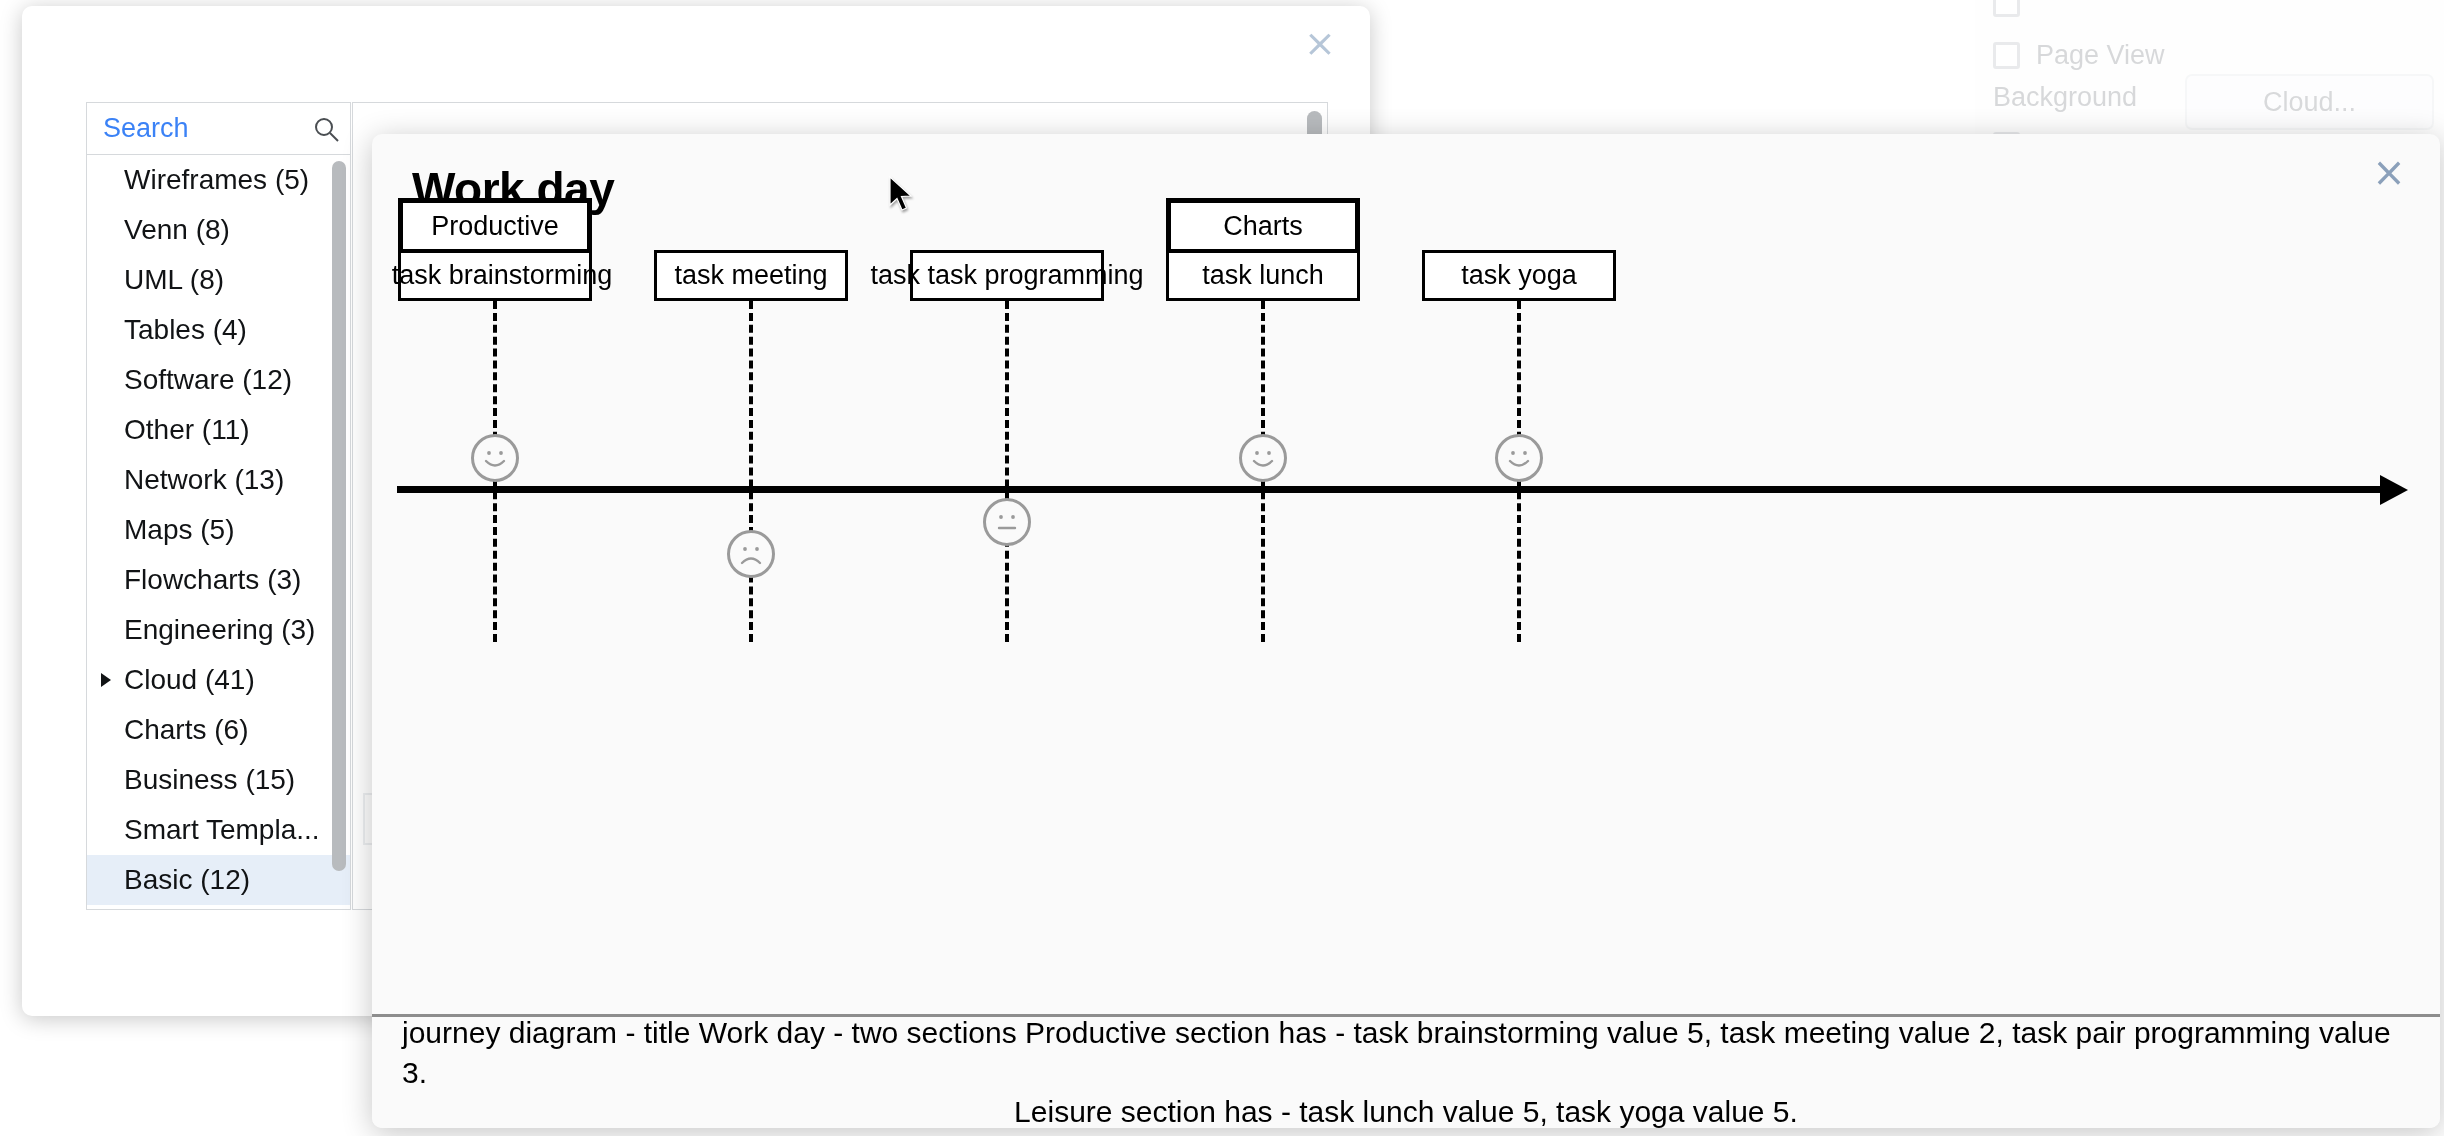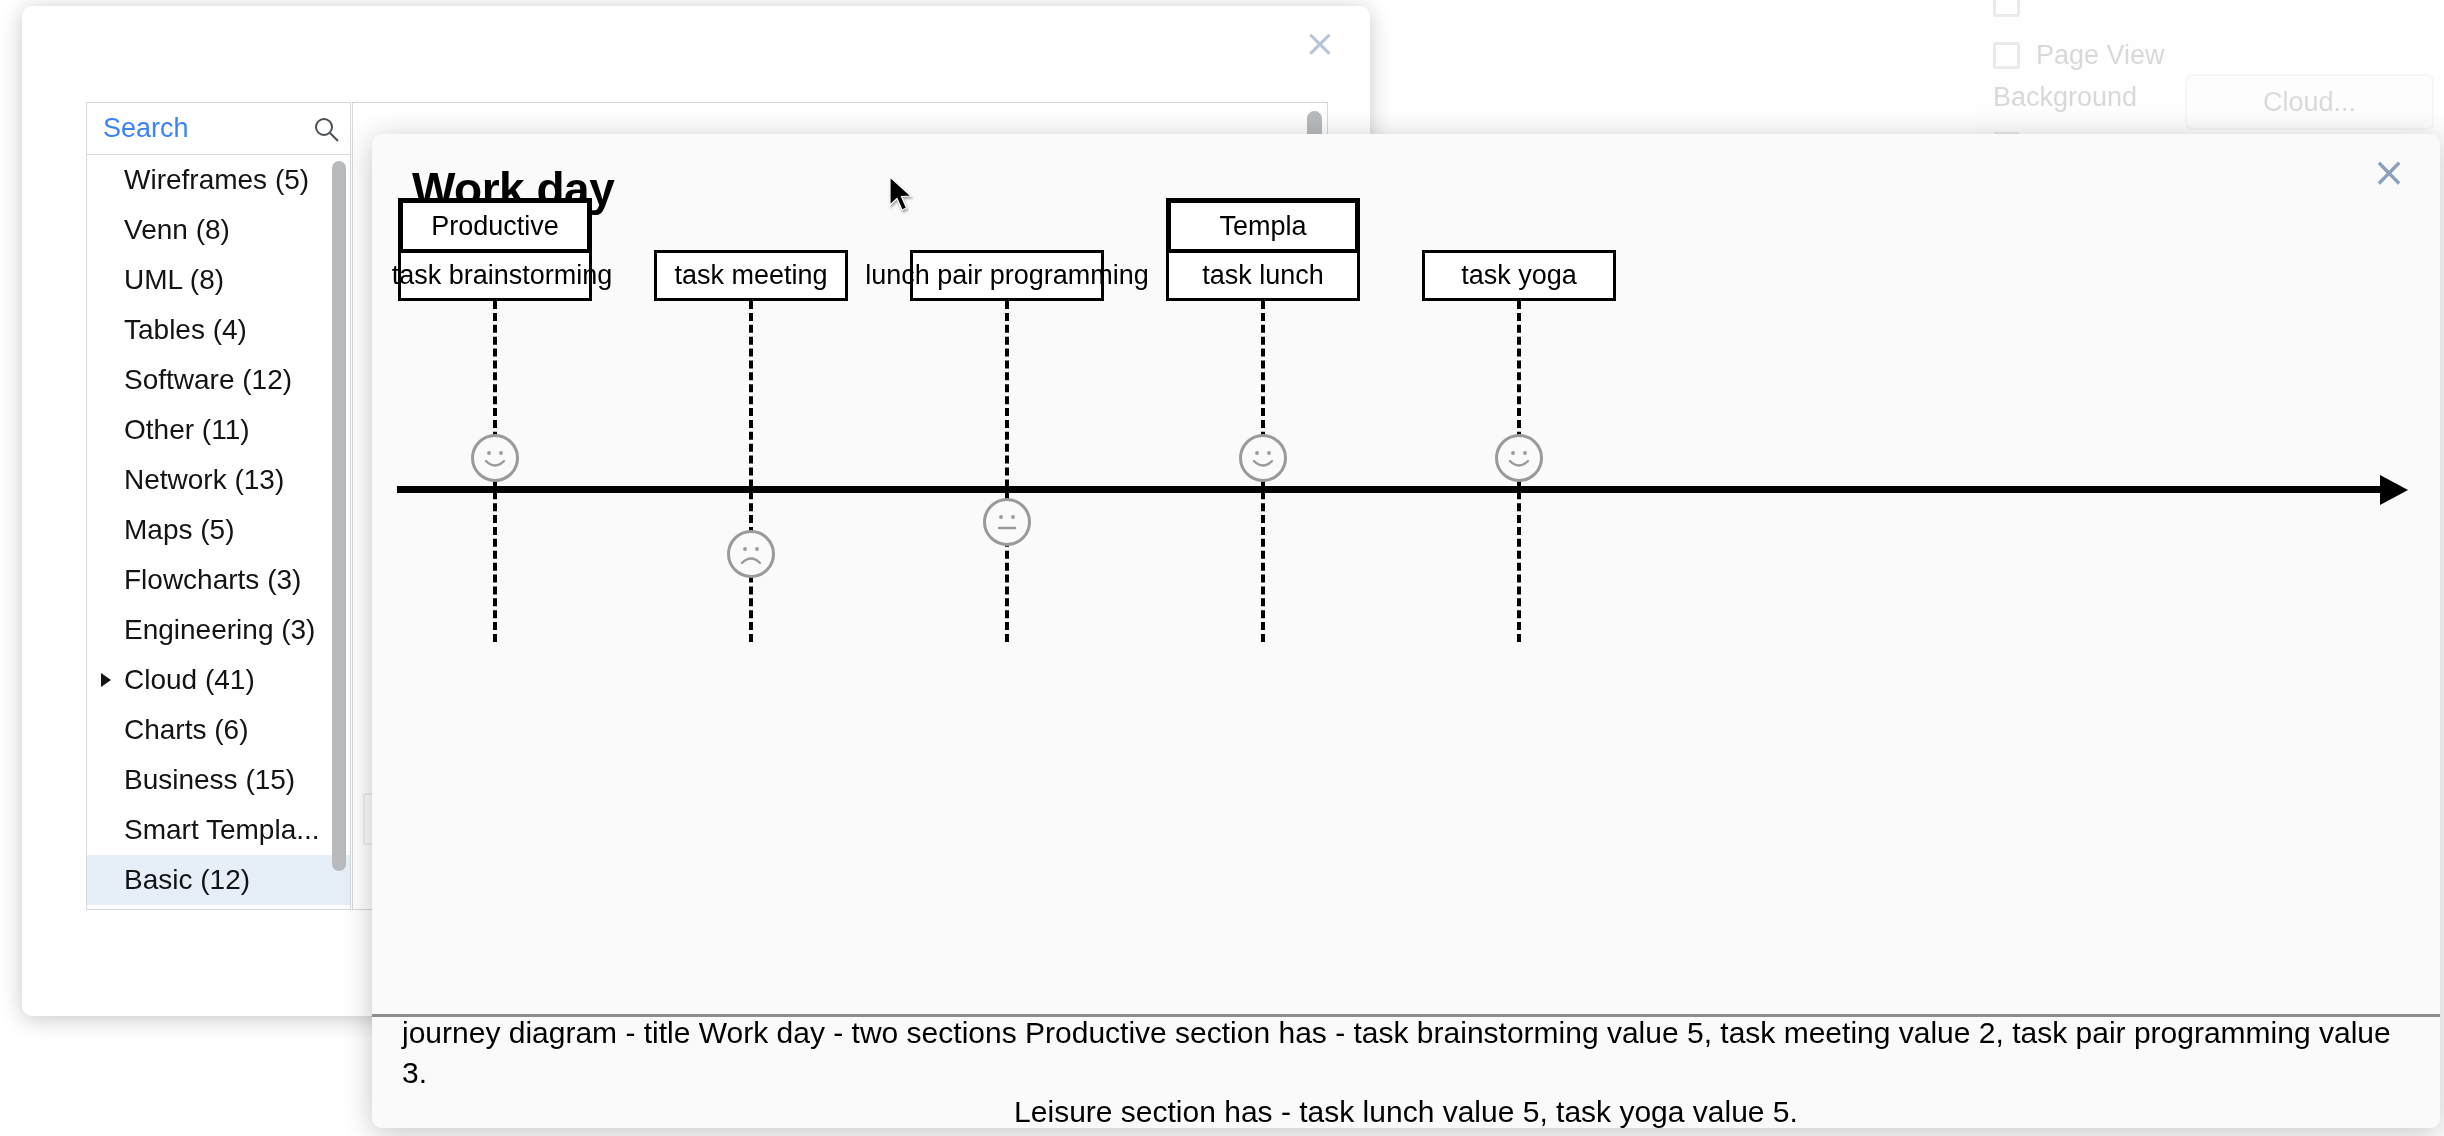--- a/index.html
+++ b/index.html
@@ -477,32 +477,32 @@
         </div>
         <div class="vline" style="left: 377px; top: 167px; height: 341px;"></div>
         <div class="face" style="left: 355px; top: 396px;">
           <svg width="42" height="42" viewBox="0 0 42 42">
             <circle cx="15" cy="16" r="1.9" fill="#9a9a9a"></circle>
             <circle cx="27" cy="16" r="1.9" fill="#9a9a9a"></circle>
             <path d="M12,30 Q21,21 30,30" fill="none" stroke="#9a9a9a" stroke-width="2.4" stroke-linecap="round"></path>
           </svg>
         </div>
         <div class="task-box" style="left: 538px; top: 116px; width: 194px;">
-          <span>lunch pair programming</span>
+          <span>task task programming</span>
         </div>
         <div class="vline" style="left: 633px; top: 167px; height: 341px;"></div>
         <div class="face" style="left: 611px; top: 364px;">
           <svg width="42" height="42" viewBox="0 0 42 42">
             <circle cx="15" cy="16" r="1.9" fill="#9a9a9a"></circle>
             <circle cx="27" cy="16" r="1.9" fill="#9a9a9a"></circle>
             <line x1="13" y1="27" x2="29" y2="27" stroke="#9a9a9a" stroke-width="2.4" stroke-linecap="round"></line>
           </svg>
         </div>
         <div class="sec-box" style="left: 794px; top: 64px; width: 194px;">
-          <span>Templa</span>
+          <span>Charts</span>
         </div>
         <div class="task-box" style="left: 794px; top: 116px; width: 194px;">
           <span>task lunch</span>
         </div>
         <div class="vline" style="left: 889px; top: 167px; height: 341px;"></div>
         <div class="face" style="left: 867px; top: 300px;">
           <svg width="42" height="42" viewBox="0 0 42 42">
             <circle cx="15" cy="16" r="1.9" fill="#9a9a9a"></circle>
             <circle cx="27" cy="16" r="1.9" fill="#9a9a9a"></circle>
             <path d="M12,24 Q21,33 30,24" fill="none" stroke="#9a9a9a" stroke-width="2.4" stroke-linecap="round"></path>

